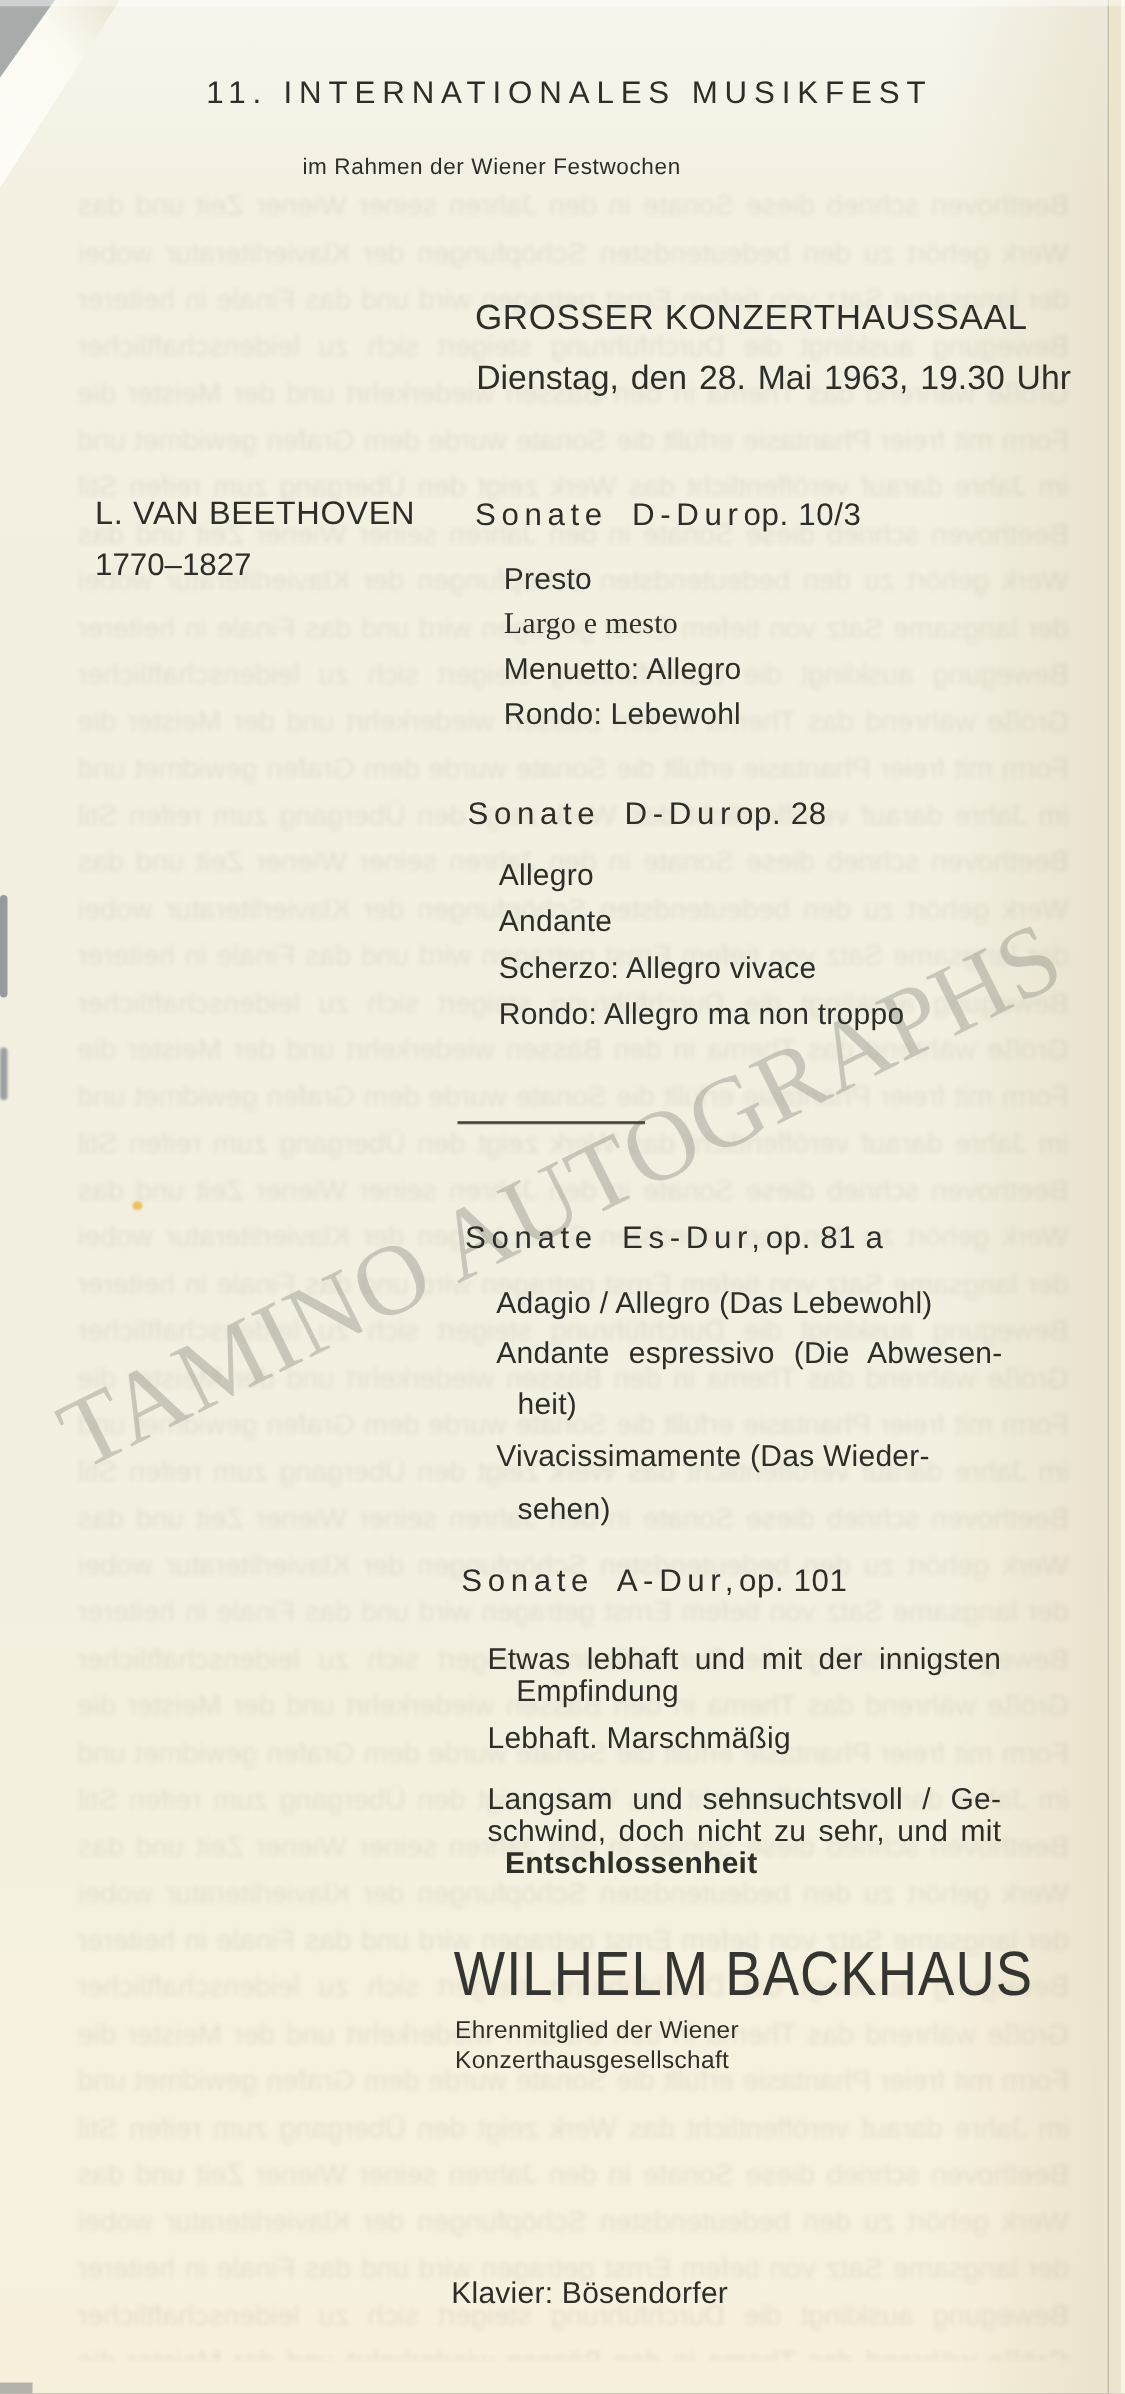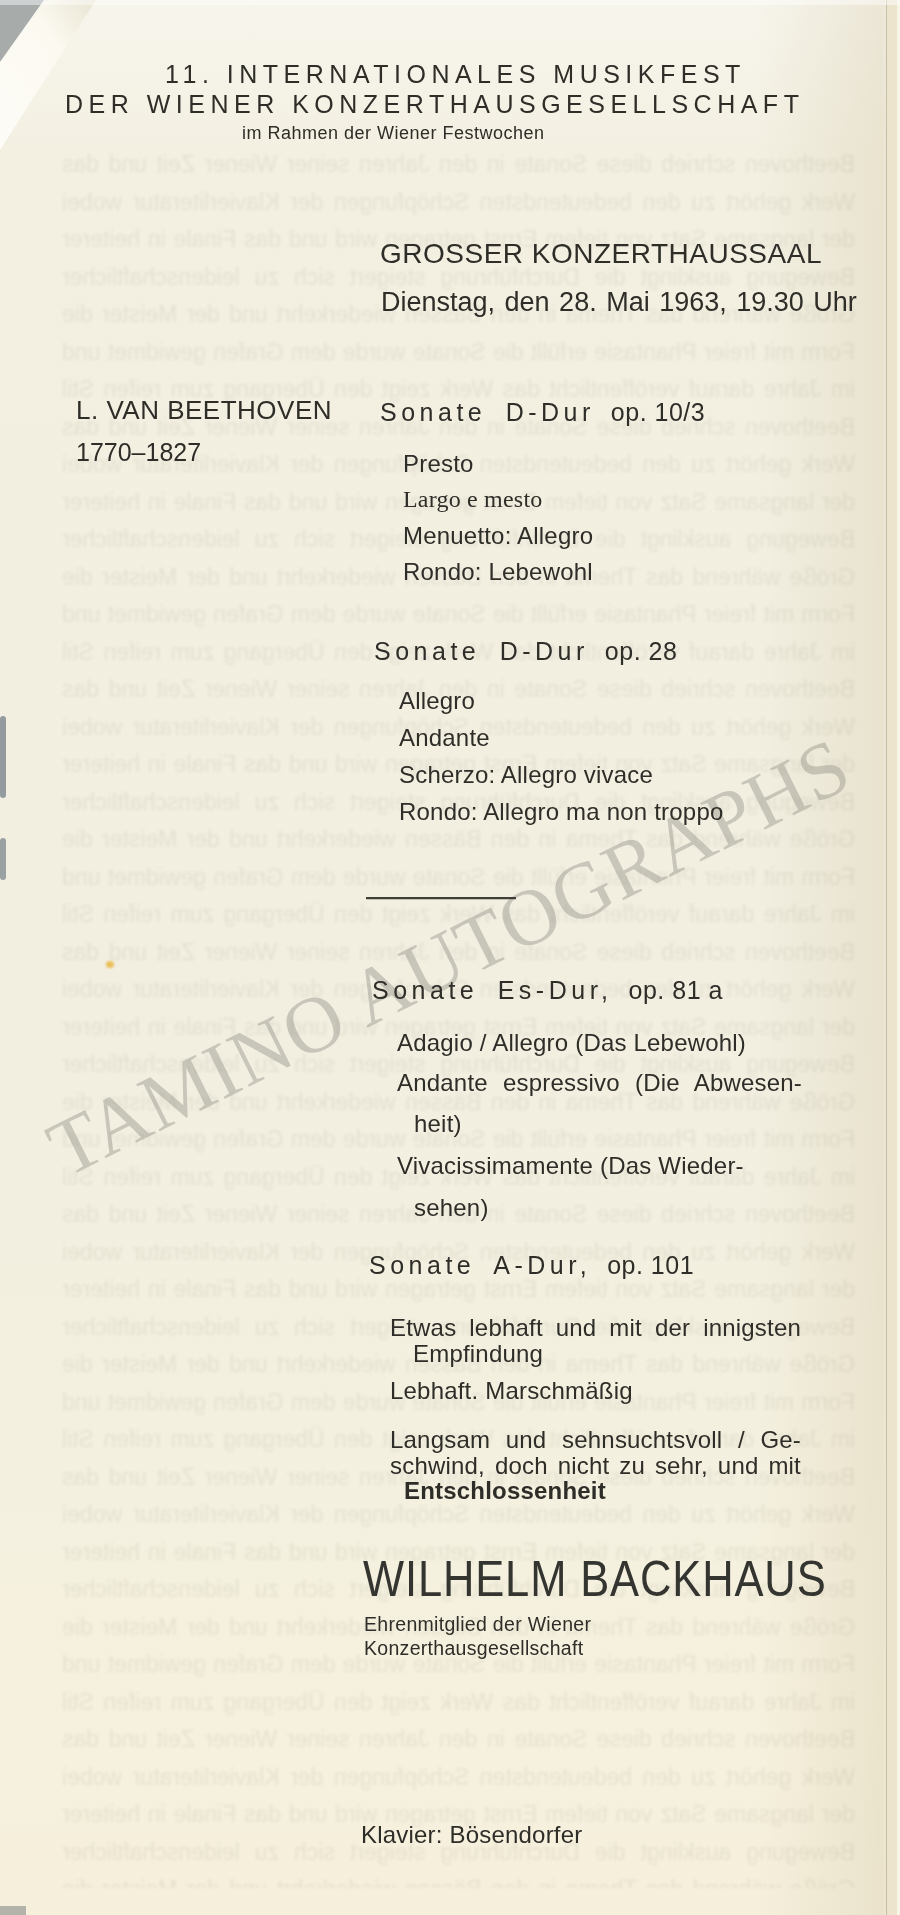--- a/index.html
+++ b/index.html
@@ -21,21 +21,21 @@
   .hdr3{left:242px;top:123px;font-size:18px;letter-spacing:0.5px;}
   
   .hall{left:380px;top:238px;font-size:28px;letter-spacing:0.5px;}
   .date{left:381px;top:287px;font-size:27px;word-spacing:2px;}
   
   .cname{left:76px;top:395px;font-size:26px;letter-spacing:0.5px;}
   .cyears{left:76px;top:438px;font-size:25px;}
   
   .wtitle{font-size:25px;}
   .wtitle .sp{letter-spacing:4.5px;word-spacing:8px;}
-  .wtitle .op{margin-left:16px;letter-spacing:0.5px;}
+  .wtitle .op{letter-spacing:0.5px;}
   .w1t{left:380px;top:398px;}
   .w2t{left:374px;top:637px;}
   .w3t{left:372px;top:976px;}
   .w4t{left:369px;top:1251px;}
   
   .mv{position:absolute;font-size:24px;letter-spacing:0.2px;}
   .just{white-space:normal;text-align:justify;text-align-last:justify;}
   .w1m1{left:403px;top:450px;} .w1m2{left:403px;top:486px;font-family:Liberation Serif, serif;}
   .w1m3{left:403px;top:522px;} .w1m4{left:403px;top:558px;}
   .w2m1{left:399px;top:687px;} .w2m2{left:399px;top:724px;}
@@ -107,21 +107,20 @@
   <div class="edge-right"></div>
   <div class="edge-top"></div>
   <div class="mark-left-1"></div>
   <div class="mark-left-2"></div>
   <div class="mark-bottom"></div>
   <div class="dot-yellow"></div>
 
   <div class="watermark">TAMINO AUTOGRAPHS</div>
 
   <div class="line hdr1">11. INTERNATIONALES MUSIKFEST</div>
-  <div class="line hdr2">DER WIENER KONZERTHAUSGESELLSCHAFT</div>
   <div class="line hdr3">im Rahmen der Wiener Festwochen</div>
 
   <div class="line hall">GROSSER KONZERTHAUSSAAL</div>
   <div class="line date">Dienstag, den 28. Mai 1963, 19.30 Uhr</div>
 
   <div class="line cname">L. VAN BEETHOVEN</div>
   <div class="line cyears">1770–1827</div>
 
   <div class="line wtitle w1t">
     <span class="sp">Sonate D-Dur</span><span class="op">op. 10/3</span>

